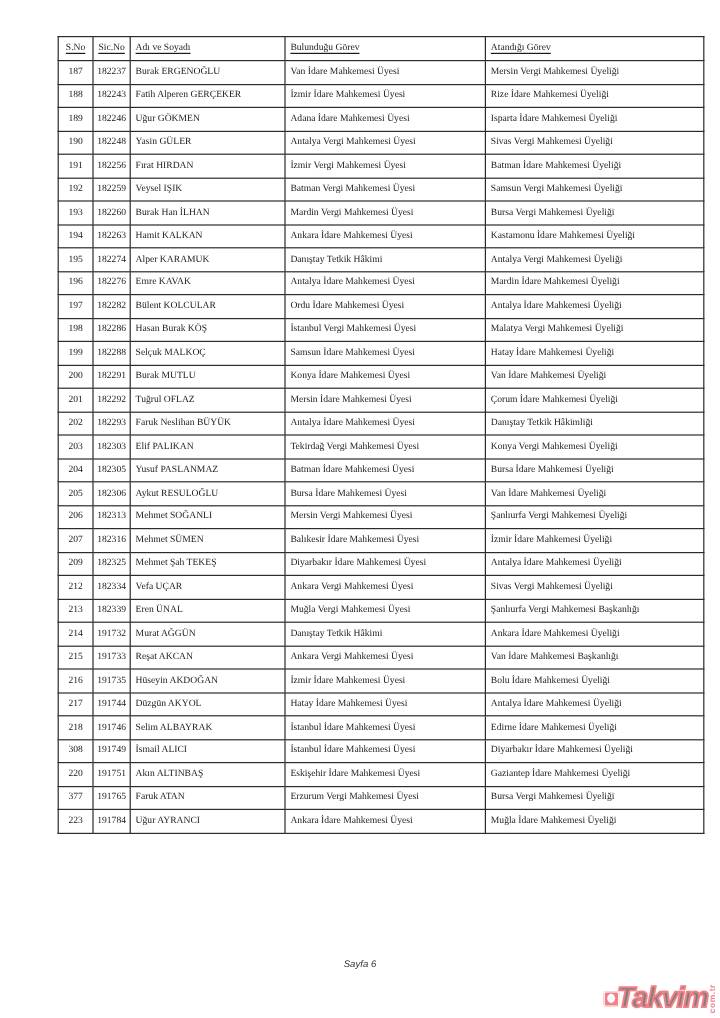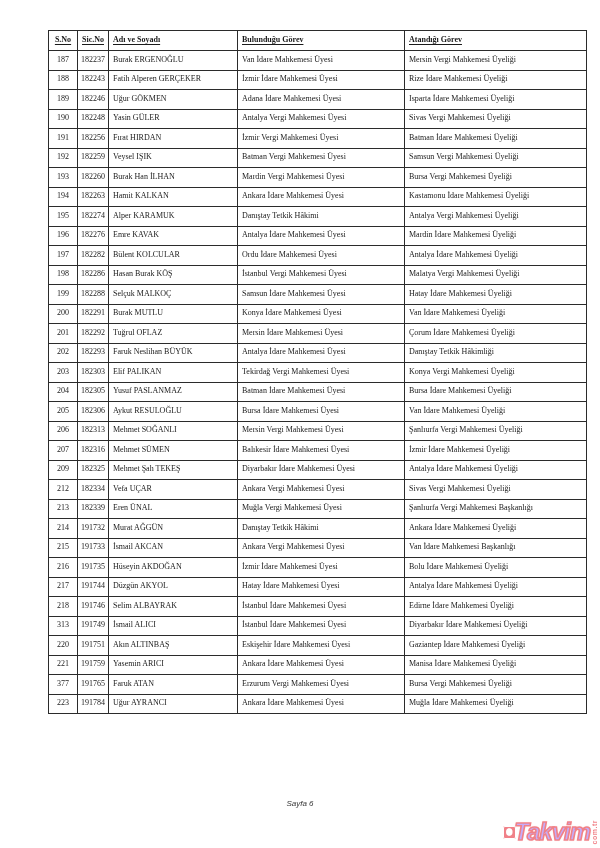--- a/index.html
+++ b/index.html
@@ -29,21 +29,21 @@
   table.doc-table td, table.doc-table th {
     border: 1px solid #2b2b2b;
     padding: 0 2px 0 4px;
     overflow: hidden;
     white-space: nowrap;
     vertical-align: middle;
   }
   table.doc-table thead tr { height: 20px; }
   table.doc-table tbody tr { height: 19.5px; }
   table.doc-table th {
-    font-weight: bold;
+    font-weight: normal;
     text-align: left;
     text-decoration: underline;
     text-underline-offset: 2px;
     margin-left: 20px;
   }
   table.doc-table .c-num { text-align: center; padding: 0 1px; }
   table.doc-table th.c-num { text-align: center; }
   .footer {
     position: absolute;
     top: 799px;
@@ -81,21 +81,21 @@
     border-radius: 50%;
     background: #ffffff;
     clip-path: circle(50% at 30% 50%);
   }
   .wm-text {
     font-family: "Liberation Sans", sans-serif;
     font-weight: bold;
     font-style: italic;
     font-size: 24px;
     letter-spacing: -1px;
-    color: #8b5cf6;
+    color: #000000;
     -webkit-text-stroke: 1.6px #e30613;
     text-shadow: 0 0 2px rgba(227, 6, 19, 0.55);
   }
   .wm-suffix {
     font-family: "Liberation Sans", sans-serif;
     font-size: 7px;
     font-weight: bold;
     color: #e30613;
     writing-mode: vertical-rl;
     transform: rotate(180deg);
@@ -297,21 +297,21 @@
         <tr>
           <td class="c-num">214</td>
           <td class="c-num">191732</td>
           <td>Murat AĞGÜN</td>
           <td>Danıştay Tetkik Hâkimi</td>
           <td>Ankara İdare Mahkemesi Üyeliği</td>
         </tr>
         <tr>
           <td class="c-num">215</td>
           <td class="c-num">191733</td>
-          <td>İsmail AKCAN</td>
+          <td>Reşat AKCAN</td>
           <td>Ankara Vergi Mahkemesi Üyesi</td>
           <td>Van İdare Mahkemesi Başkanlığı</td>
         </tr>
         <tr>
           <td class="c-num">216</td>
           <td class="c-num">191735</td>
           <td>Hüseyin AKDOĞAN</td>
           <td>İzmir İdare Mahkemesi Üyesi</td>
           <td>Bolu İdare Mahkemesi Üyeliği</td>
         </tr>
@@ -323,41 +323,34 @@
           <td>Antalya İdare Mahkemesi Üyeliği</td>
         </tr>
         <tr>
           <td class="c-num">218</td>
           <td class="c-num">191746</td>
           <td>Selim ALBAYRAK</td>
           <td>İstanbul İdare Mahkemesi Üyesi</td>
           <td>Edirne İdare Mahkemesi Üyeliği</td>
         </tr>
         <tr>
-          <td class="c-num">313</td>
+          <td class="c-num">308</td>
           <td class="c-num">191749</td>
           <td>İsmail ALICI</td>
           <td>İstanbul İdare Mahkemesi Üyesi</td>
           <td>Diyarbakır İdare Mahkemesi Üyeliği</td>
         </tr>
         <tr>
           <td class="c-num">220</td>
           <td class="c-num">191751</td>
           <td>Akın ALTINBAŞ</td>
           <td>Eskişehir İdare Mahkemesi Üyesi</td>
           <td>Gaziantep İdare Mahkemesi Üyeliği</td>
         </tr>
         <tr>
-          <td class="c-num">221</td>
-          <td class="c-num">191759</td>
-          <td>Yasemin ARICI</td>
-          <td>Ankara İdare Mahkemesi Üyesi</td>
-          <td>Manisa İdare Mahkemesi Üyeliği</td>
-        </tr>
-        <tr>
           <td class="c-num">377</td>
           <td class="c-num">191765</td>
           <td>Faruk ATAN</td>
           <td>Erzurum Vergi Mahkemesi Üyesi</td>
           <td>Bursa Vergi Mahkemesi Üyeliği</td>
         </tr>
         <tr>
           <td class="c-num">223</td>
           <td class="c-num">191784</td>
           <td>Uğur AYRANCI</td>

